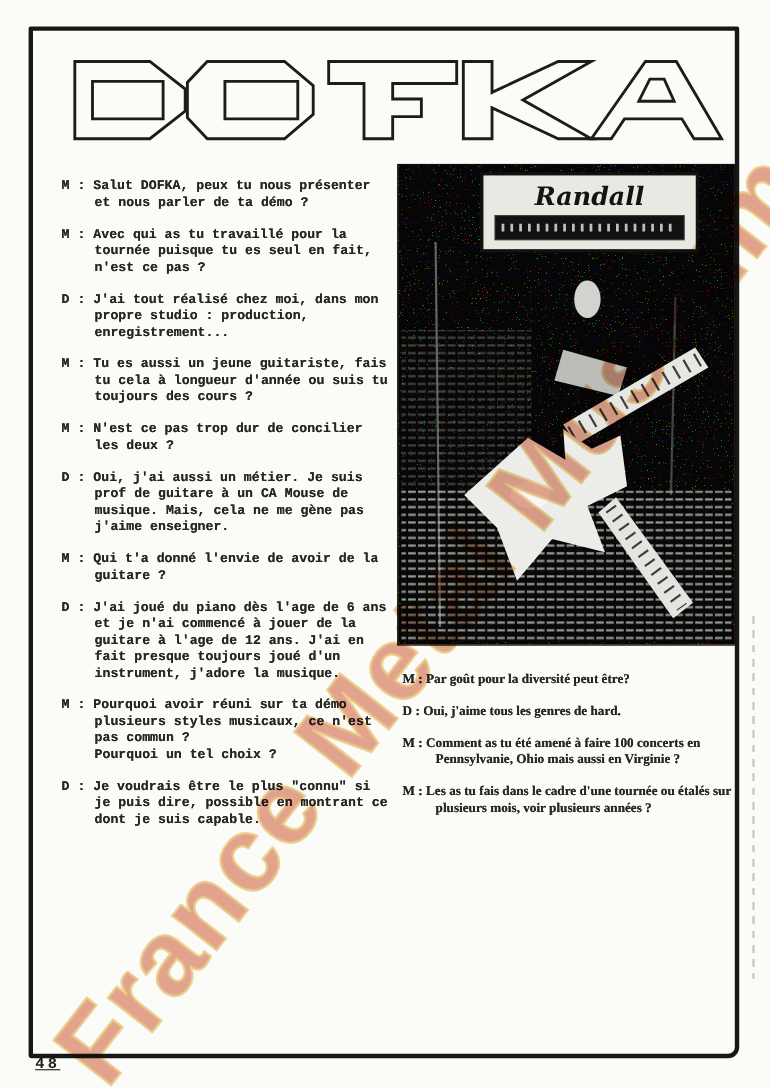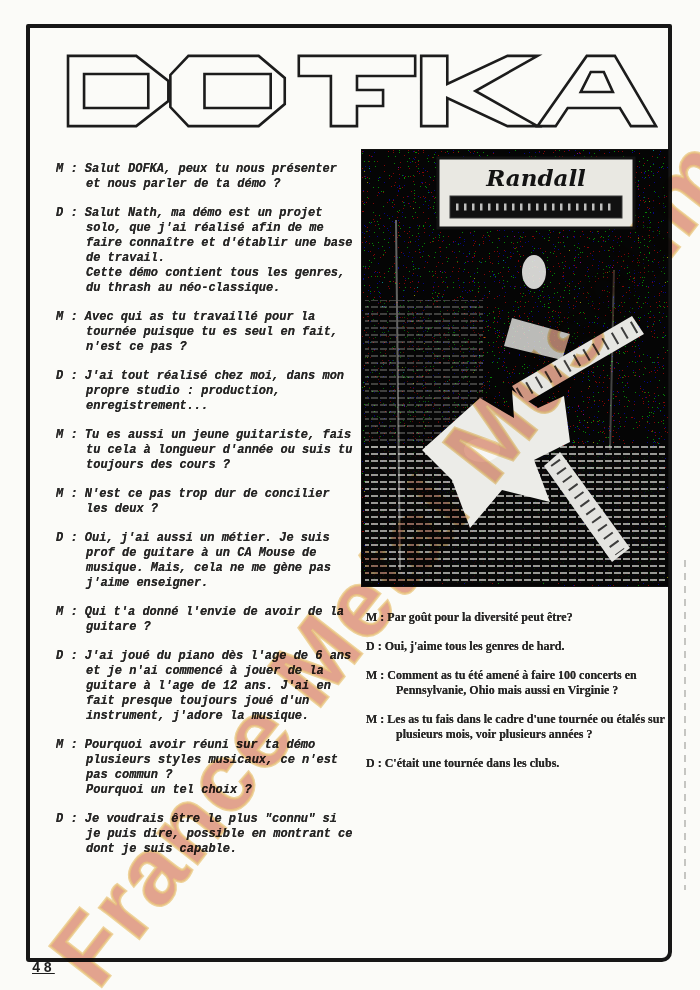--- a/index.html
+++ b/index.html
@@ -12,21 +12,21 @@
          border:4px solid #171717;border-radius:2px 2px 10px 3px;}
 
   
   .logo{position:absolute;left:64px;top:50px;width:594px;height:82px;}
   .logo svg{width:100%;height:100%;}
   .logo path{fill:none;stroke:#1c1c1c;stroke-width:2.6;stroke-linejoin:miter;}
 
   
   .col{position:absolute;color:#262626;font:bold 12px/15px "Liberation Mono",monospace;
        text-shadow:0 0 0.4px #44403c;}
-  .col-left{left:56px;top:162px;width:302px;font-style:italic;}
+  .col-left{left:56px;top:162px;width:302px;}
   .col-right{left:366px;top:610px;width:304px;font-family:Liberation Serif, serif;}
   .qa{margin:0 0 14px 0;padding-left:30px;text-indent:-30px;white-space:pre-wrap;}
   .qa .speaker{letter-spacing:0px;}
 
   
   .photo{position:absolute;left:362px;top:150px;width:306px;height:436px;
          background:#a16207;outline:1px solid #101010;}
   .photo svg{display:block;width:306px;height:436px;}
 
   
@@ -117,39 +117,36 @@
 
         <path d="M198,302 L268,398 L250,412 L182,316 Z" fill="#e4e4e0"></path>
         <line x1="193" y1="312" x2="258" y2="402" stroke="#141414" stroke-width="11" stroke-dasharray="2 8" opacity="0.8"></line>
         <ellipse cx="120" cy="300" rx="18" ry="12" fill="#ffffff" opacity="0.6"></ellipse>
       </g>
     </svg>
   </div>
 
   <div class="col col-left">
       <div class="qa"><span class="speaker">M : </span><span>Salut DOFKA, peux tu nous présenter et nous parler de ta démo ?</span></div>
-      <div class="qa"><span class="speaker">D : </span><span>Salut Nath, ma démo est un projet solo, que j'ai réalisé afin de me faire connaître et d'établir une base de travail.
-Cette démo contient tous les genres, du thrash au néo-classique.</span></div>
       <div class="qa"><span class="speaker">M : </span><span>Avec qui as tu travaillé pour la tournée puisque tu es seul en fait, n'est ce pas ?</span></div>
       <div class="qa"><span class="speaker">D : </span><span>J'ai tout réalisé chez moi, dans mon propre studio : production, enregistrement...</span></div>
       <div class="qa"><span class="speaker">M : </span><span>Tu es aussi un jeune guitariste, fais tu cela à longueur d'année ou suis tu toujours des cours ?</span></div>
       <div class="qa"><span class="speaker">M : </span><span>N'est ce pas trop dur de concilier les deux ?</span></div>
       <div class="qa"><span class="speaker">D : </span><span>Oui, j'ai aussi un métier. Je suis prof de guitare à un CA Mouse de musique. Mais, cela ne me gène pas j'aime enseigner.</span></div>
       <div class="qa"><span class="speaker">M : </span><span>Qui t'a donné l'envie de avoir de la guitare ?</span></div>
       <div class="qa"><span class="speaker">D : </span><span>J'ai joué du piano dès l'age de 6 ans et je n'ai commencé à jouer de la guitare à l'age de 12 ans. J'ai en fait presque toujours joué d'un instrument, j'adore la musique.</span></div>
       <div class="qa"><span class="speaker">M : </span><span>Pourquoi avoir réuni sur ta démo plusieurs styles musicaux, ce n'est pas commun ?
 Pourquoi un tel choix ?</span></div>
       <div class="qa"><span class="speaker">D : </span><span>Je voudrais être le plus "connu" si je puis dire, possible en montrant ce dont je suis capable.</span></div>
     </div>
   <div class="col col-right">
       <div class="qa"><span class="speaker">M : </span><span>Par goût pour la diversité peut être?</span></div>
       <div class="qa"><span class="speaker">D : </span><span>Oui, j'aime tous les genres de hard.</span></div>
       <div class="qa"><span class="speaker">M : </span><span>Comment as tu été amené à faire 100 concerts en Pennsylvanie, Ohio mais aussi en Virginie ?</span></div>
       <div class="qa"><span class="speaker">M : </span><span>Les as tu fais dans le cadre d'une tournée ou étalés sur plusieurs mois, voir plusieurs années ?</span></div>
-      <div class="qa"><span class="speaker">D : </span><span>C'était une tournée dans les clubs.</span></div>
     </div>
 
   <div class="watermark">France Metal Museum</div>
 
   <div class="pagenum">48</div>
 
   <div class="edge-artifact"></div>
 </div>
 
 </body></html>

